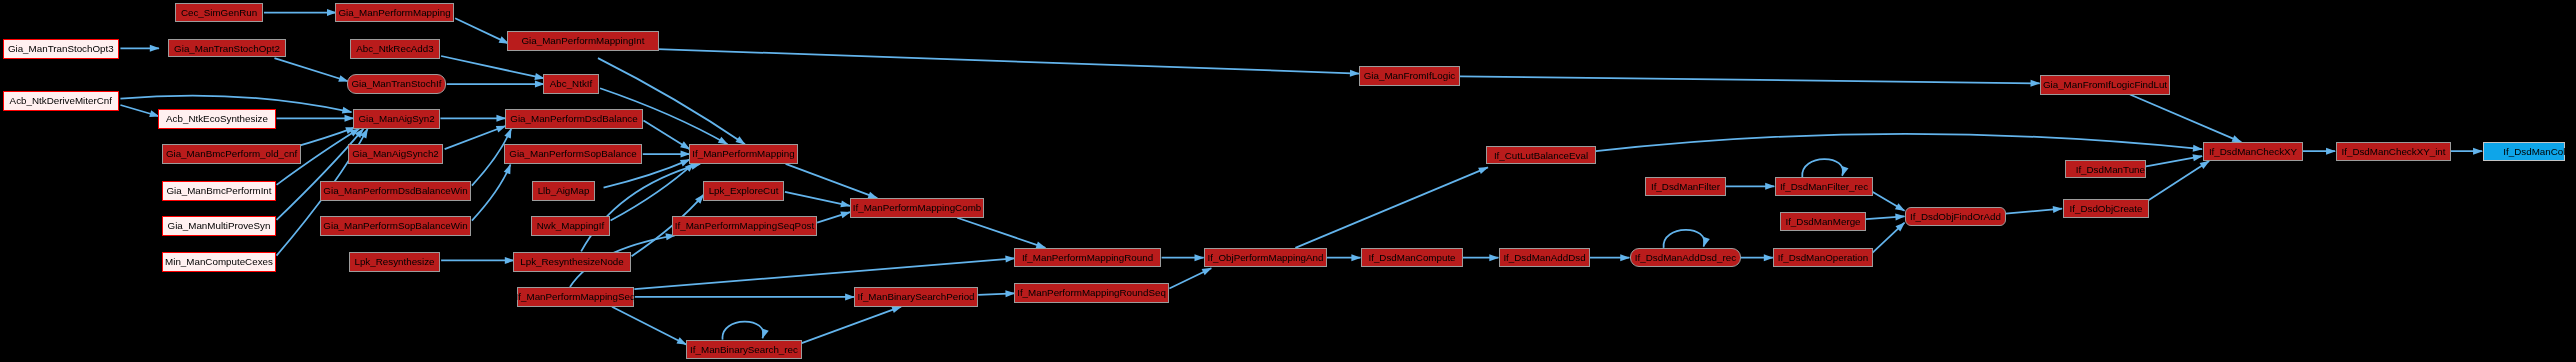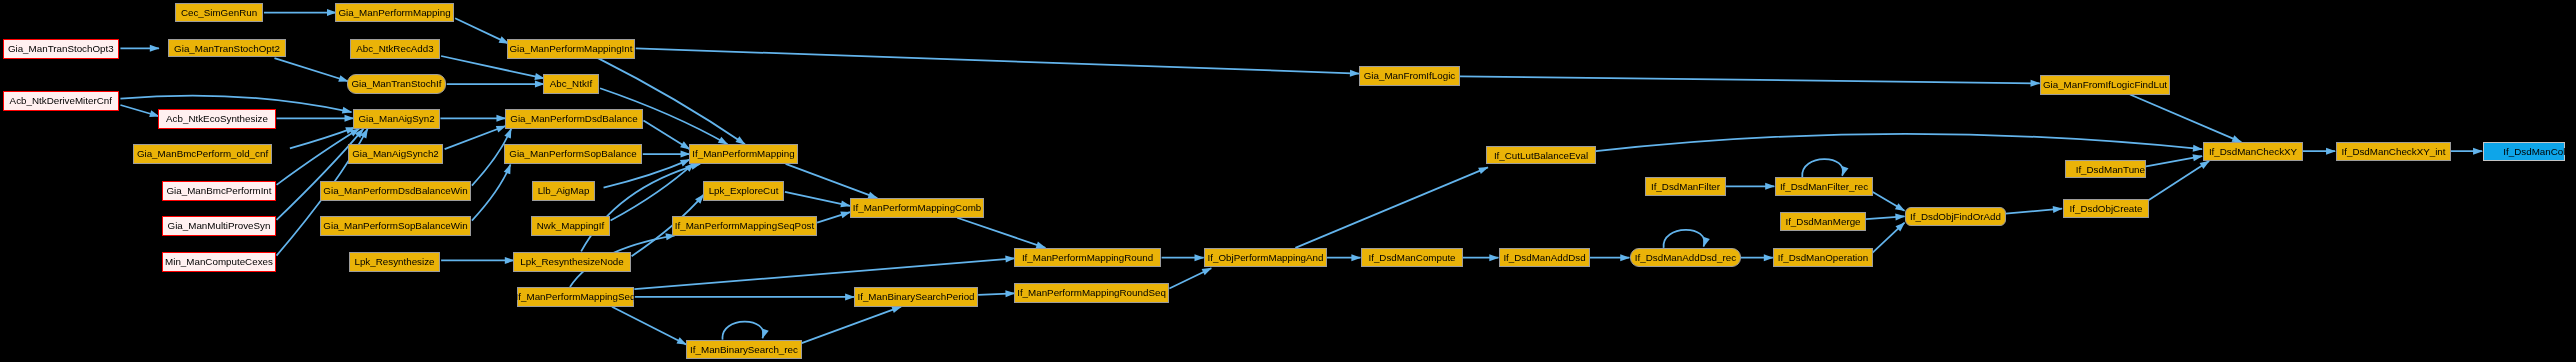--- a/index.html
+++ b/index.html
@@ -8,21 +8,21 @@
     width: 2576px;
     height: 362px;
     background: #000;
     font-family: "Liberation Sans", "DejaVu Sans", sans-serif;
     overflow: hidden;
   }
   #edge-layer { position: absolute; left: 0; top: 0; }
   .node {
     position: absolute;
     box-sizing: border-box;
-    background: #eab308;
+    background: #b91c1c;
     border: 1.4px solid #9c9c9c;
     color: #000;
     display: flex;
     align-items: center;
     justify-content: center;
     white-space: nowrap;
     font-size: 9.8px;
     cursor: pointer;
   }
   .node.trunc { background: #fff0f0; border-color: #ff0000; }
@@ -107,21 +107,21 @@
     </div>
     <div class="node trunc" style="left: 2.8px; top: 39px; width: 116px; height: 19.6px;">
       <span>Gia_ManTranStochOpt3</span>
     </div>
     <div class="node" style="left: 168px; top: 39px; width: 118px; height: 18px;">
       <span>Gia_ManTranStochOpt2</span>
     </div>
     <div class="node" style="left: 350px; top: 39px; width: 90px; height: 19.6px;">
       <span>Abc_NtkRecAdd3</span>
     </div>
-    <div class="node" style="left: 507px; top: 39px; width: 128px; height: 19.6px;">
+    <div class="node" style="left: 507px; top: 31px; width: 152px; height: 19.6px;">
       <span>Gia_ManPerformMappingInt</span>
     </div>
     <div class="node" style="left: 347px; top: 74px; width: 99px; height: 19.6px; border-radius: 9px;">
       <span>Gia_ManTranStochIf</span>
     </div>
     <div class="node" style="left: 543px; top: 74px; width: 56px; height: 19.6px;">
       <span>Abc_NtkIf</span>
     </div>
     <div class="node" style="left: 1359px; top: 66px; width: 101px; height: 19.6px;">
       <span>Gia_ManFromIfLogic</span>
@@ -134,21 +134,21 @@
     </div>
     <div class="node trunc" style="left: 158px; top: 109px; width: 118px; height: 19.6px;">
       <span>Acb_NtkEcoSynthesize</span>
     </div>
     <div class="node" style="left: 353px; top: 109px; width: 87px; height: 19.6px;">
       <span>Gia_ManAigSyn2</span>
     </div>
     <div class="node" style="left: 505px; top: 109px; width: 138px; height: 19.6px;">
       <span>Gia_ManPerformDsdBalance</span>
     </div>
-    <div class="node" style="left: 133px; top: 144px; width: 139px; height: 19.6px;">
+    <div class="node" style="left: 162px; top: 144px; width: 139px; height: 19.6px;">
       <span>Gia_ManBmcPerform_old_cnf</span>
     </div>
     <div class="node" style="left: 348px; top: 144px; width: 95px; height: 19.6px;">
       <span>Gia_ManAigSynch2</span>
     </div>
     <div class="node" style="left: 504px; top: 144px; width: 138px; height: 19.6px;">
       <span>Gia_ManPerformSopBalance</span>
     </div>
     <div class="node" style="left: 689px; top: 144px; width: 109px; height: 19.6px;">
       <span>If_ManPerformMapping</span>

